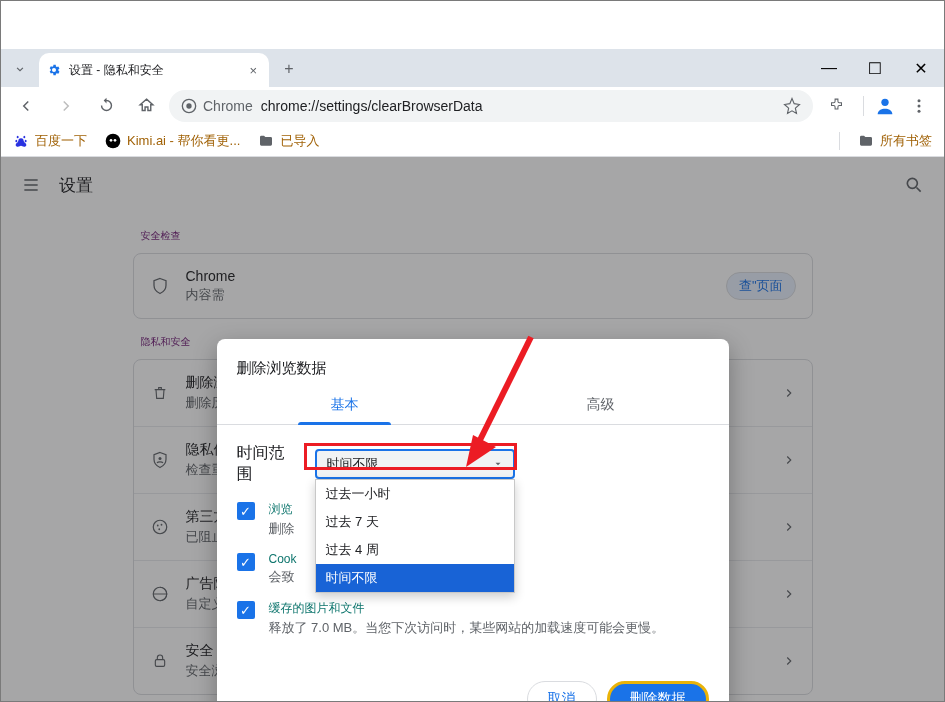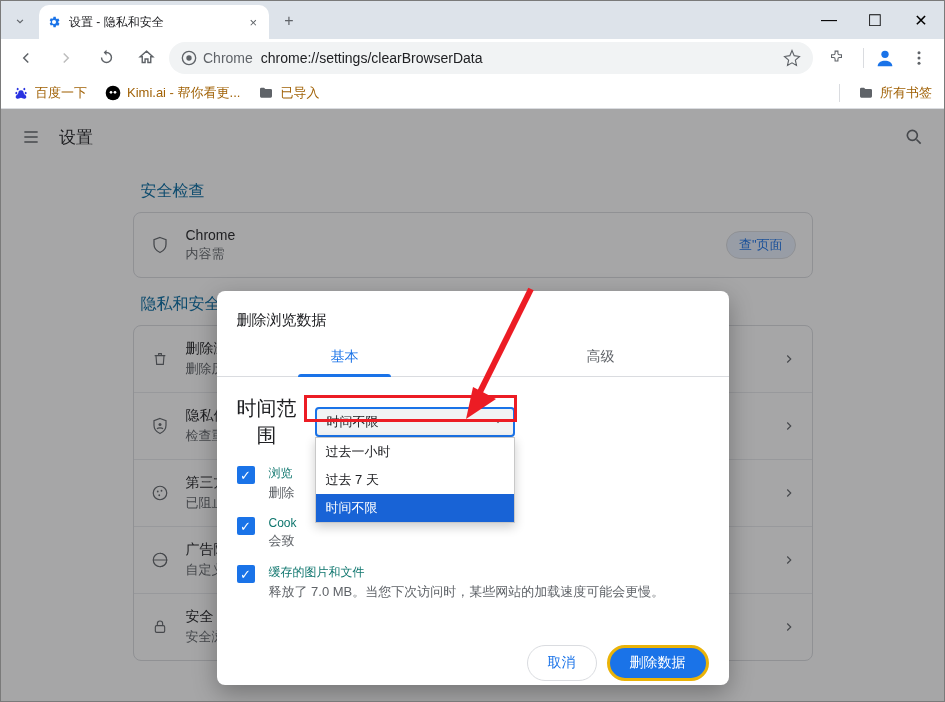--- a/index.html
+++ b/index.html
@@ -1,18 +1,18 @@
 <!DOCTYPE html>
 <html><head>
 <meta charset="utf-8">
 <style>
   * { box-sizing: border-box; margin: 0; padding: 0; font-family: "Microsoft YaHei", Arial, sans-serif; }
   body { width: 945px; height: 702px; background: #fff; overflow: hidden; position: relative; border:1px solid #7a7a7a;}
   
-  .titlebar { height: 38px; background: #dde3ea; display: flex; align-items: flex-end; }
+  .titlebar { height: 38px; background: #dde3ea; display: flex; align-items: flex-end; margin-top: 48px; }
   .titlebar .drop { width:30px; height:28px; display:flex; align-items:center; justify-content:center; margin-left:4px; margin-bottom:4px; border-radius:8px;}
   .tab { background:#fff; height:34px; width:230px; border-radius:10px 10px 0 0; display:flex; align-items:center; padding:0 8px; gap:8px; margin-left:4px;}
   .tab .gear { color:#1a73e8; }
   .tab .title { font-size:12px; color:#202124; flex:1; white-space:nowrap; overflow:hidden; text-overflow:ellipsis;}
   .tab .x { color:#5f6368; font-size:13px; padding:0 4px;}
   .newtab { width:28px; height:28px; display:flex; align-items:center; justify-content:center; color:#5f6368; margin-left:6px; margin-bottom:4px;}
   .winctrl { margin-left:auto; display:flex; height:38px;}
   .winctrl div { width:46px; display:flex; align-items:center; justify-content:center; color:#000;}
   
   .toolbar { height:38px; background:#fff; display:flex; align-items:center; padding:0 8px; gap:6px; border-bottom:1px solid #fff;}
@@ -29,21 +29,21 @@
   .bmbar .spacer { flex:1;}
   .bmbar .vsep { width:1px; height:18px; background:#dadce0;}
   
   .page { position:relative; height:calc(702px - 38px - 38px - 32px - 2px); background:#fff;}
   .pagehead { height:56px; display:flex; align-items:center; padding:0 20px; gap:18px;}
   .hamburger { color:#5f6368;}
   .pagetitle { font-size:17px; color:#202124;}
   .searchbtn { margin-left:auto; color:#5f6368;}
   .content { padding:0 0 0 0; display:flex; justify-content:center;}
   .col { width:680px;}
-  .sectitle { font-size:16px; color:#0369a1; padding:16px 8px 10px;}
+  .sectitle { font-size:10px; color:#701a75; padding:16px 8px 10px;}
   .card { border:1px solid #dadce0; border-radius:8px; background:#fff;}
   .row { display:flex; align-items:center; padding:14px 16px; gap:16px;}
   .row + .row { }
   .row .ico { width:20px; color:#5f6368; display:flex; justify-content:center;}
   .row .texts { flex:1;}
   .row .t1 { font-size:14px; color:#202124;}
   .row .t2 { font-size:13px; color:#5f6368; margin-top:2px;}
   .row .chev { color:#5f6368;}
   .chip { display:inline-flex; align-items:center; padding:4px 12px; border:1px solid #dadce0; border-radius:16px; color:#1a73e8; background:#e8f0fe; font-size:13px; margin-left:auto;}
   .list .row { border-top:1px solid #e8eaed;}
@@ -51,21 +51,21 @@
   
   .scrim { position:absolute; inset:0; background:rgba(32,33,36,0.4);}
   .dialog { position:absolute; left:50%; top:170px; transform:translateX(-50%); width:512px; background:#fff; border-radius:8px; box-shadow:0 8px 24px rgba(0,0,0,0.3); padding-bottom:0;margin-top:12px;}
   .dlgtitle { font-size:15px; color:#202124; padding:20px 20px 8px;}
   .tabs { display:flex; border-bottom:1px solid #dadce0;}
   .tabs .dtab { flex:1; text-align:center; padding:10px 0; font-size:14px; color:#5f6368; position:relative;}
   .tabs .dtab.active { color:#1a73e8;}
   .tabs .dtab.active::after { content:""; position:absolute; left:32%; right:32%; bottom:-1px; height:3px; background:#1a73e8; border-radius:3px 3px 0 0;}
   .dbody { padding:18px 20px 0;}
   .field { display:flex; align-items:center; gap:18px; margin-bottom:16px;}
-  .field .lbl { font-size:20px; color:#202124; width:60px;text-align:center;}
+  .field .lbl { font-size:16px; color:#202124; width:60px;}
   .select { position:relative; width:200px;}
   .selbox { width:100%; height:30px; border:2px solid #1a73e8; border-radius:4px; background:#f1f3f4; display:flex; align-items:center; padding:0 10px; font-size:13px; color:#202124; justify-content:space-between;}
   .menu { position:absolute; top:30px; left:0; width:200px; background:#fff; border:1px solid #c8c8c8; box-shadow:0 4px 10px rgba(0,0,0,0.2); z-index:5;}
   .menu .opt { padding:5px 10px; font-size:13px; color:#202124;}
   .menu .opt.sel { background:#1863d6; color:#fff;}
   .checkrow { display:flex; gap:14px; margin-bottom:14px; align-items:flex-start;}
   .chk { width:18px; height:18px; background:#1a73e8; border-radius:2px; flex-shrink:0; display:flex; align-items:center; justify-content:center; color:#fff; font-size:13px; margin-top:1px;}
   .chktexts .t1 { font-size:12px; color:#0f766e;}
   .chktexts .t2 { font-size:13px; color:#5f6368; margin-top:2px;}
   .dbuttons { display:flex; justify-content:flex-end; gap:10px; padding:30px 20px 4px;}
@@ -340,20 +340,21 @@
         <div class="select">
           <div class="selbox">
             <span>时间不限</span>
             <svg width="10" height="10" viewBox="0 0 24 24">
                 <path d="M6 9l6 6 6-6" fill="#5f6368"></path>
               </svg>
           </div>
           <div class="menu">
             <div class="opt">过去一小时</div>
             <div class="opt">过去 7 天</div>
+            <div class="opt">过去 4 周</div>
             <div class="opt sel">时间不限</div>
           </div>
         </div>
       </div>
 
       <div class="checkrow">
         <div class="chk">✓</div>
         <div class="chktexts">
             <div class="t1">浏览</div>
             <div class="t2">删除</div>

